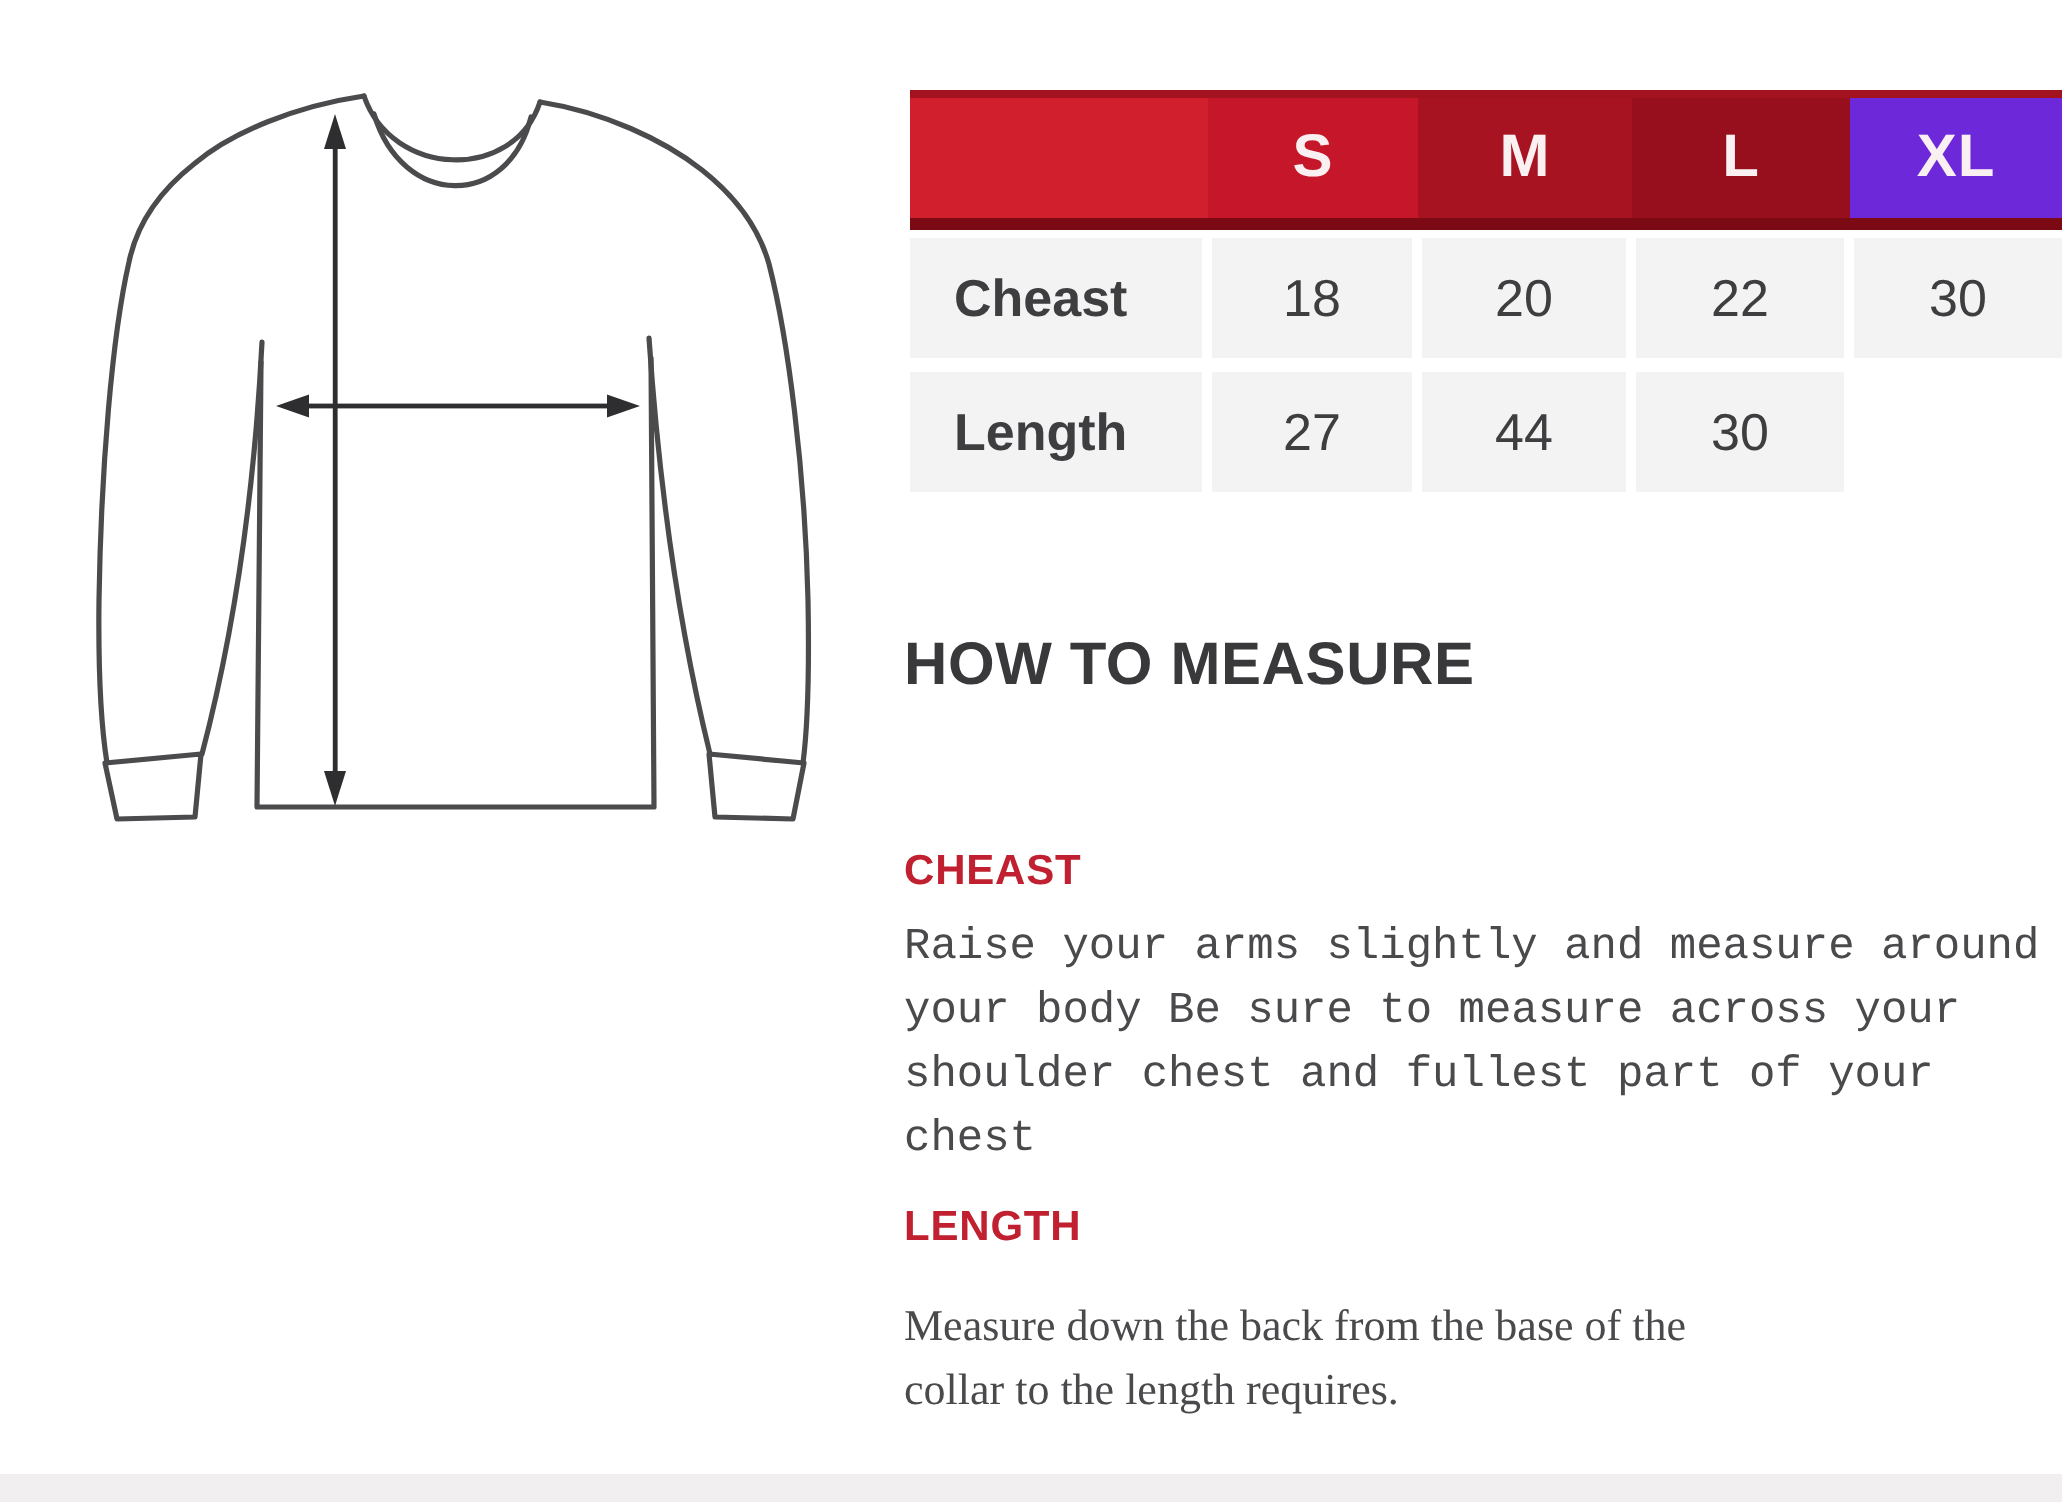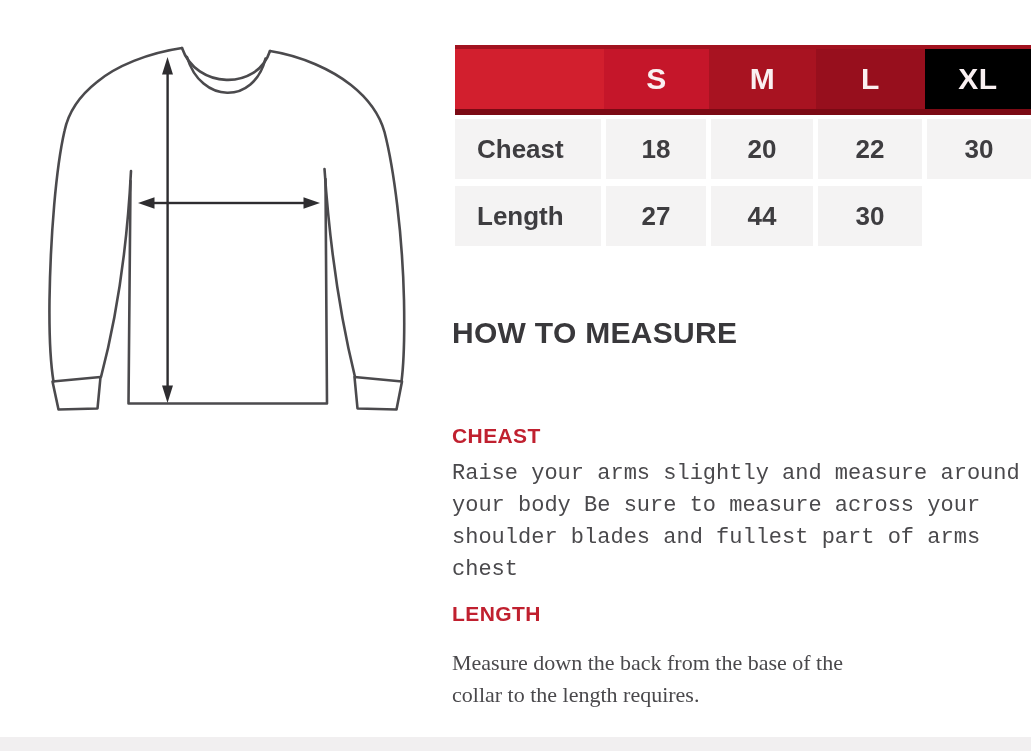--- a/index.html
+++ b/index.html
@@ -30,21 +30,21 @@
   .tbody{
     margin-top:4px;
     display:grid;
     grid-template-columns:146px 100px 102px 104px 1fr;
     grid-auto-rows:60px;
     column-gap:5px;row-gap:7px;
   }
   .td{
     background:#f4f3f3;
     display:flex;align-items:center;justify-content:center;
-    color:#3e3d40;font-size:26px;font-weight:bold;
+    color:#3e3d40;font-size:26px;font-weight:normal;
   }
   .td.rowlabel{justify-content:flex-start;padding-left:22px;font-weight:bold;}
 
   
   .title{
     position:absolute;left:452px;top:316px;margin:0;
     font-size:30px;font-weight:bold;color:#39383b;letter-spacing:.3px;
   }
   .sec-heading{
     position:absolute;left:452px;margin:0;
@@ -97,21 +97,21 @@
       <path d="M320 203 L303.5 197.3 L303.5 208.7 Z"></path>
     </g>
   </svg>
 
   <div class="size-table">
     <div class="thead">
       <div class="th" style="background-color: rgb(210, 31, 46);"></div>
       <div class="th" style="background-color: rgb(197, 22, 42);">S</div>
       <div class="th" style="background-color: rgb(168, 19, 33);">M</div>
       <div class="th" style="background-color: rgb(151, 15, 29);">L</div>
-      <div class="th" style="background-color: #000000;">XL</div>
+      <div class="th" style="background-color: #6d28d9;">XL</div>
     </div>
     <div class="tbody">
 
       <div class="td rowlabel">Cheast</div>
       <div class="td">18</div>
       <div class="td">20</div>
       <div class="td">22</div>
       <div class="td">30</div>
 
       <div class="td rowlabel">Length</div>
@@ -120,21 +120,21 @@
       <div class="td">30</div>
     </div>
   </div>
 
   <h1 class="title">HOW TO MEASURE</h1>
 
   <h2 class="sec-heading cheast">CHEAST</h2>
   <div class="para cheast">
     <div>Raise your arms slightly and measure around</div>
     <div>your body Be sure to measure across your</div>
-    <div>shoulder blades and fullest part of arms chest</div>
+    <div>shoulder chest and fullest part of your chest</div>
   </div>
 
   <h2 class="sec-heading length">LENGTH</h2>
   <div class="para length">
     <div>Measure down the back from the base of the</div>
     <div>collar to the length requires.</div>
   </div>
 
   <div class="bottom-band"></div>
 

